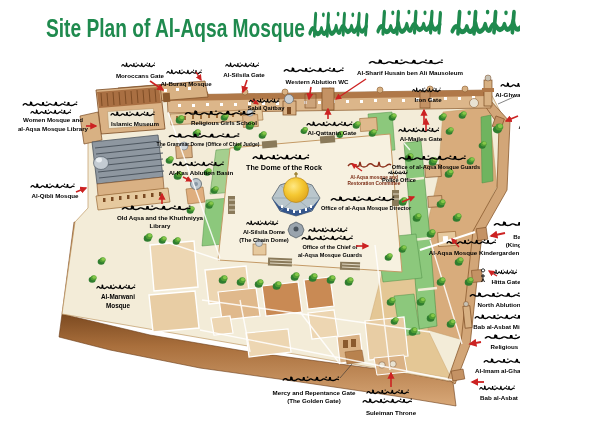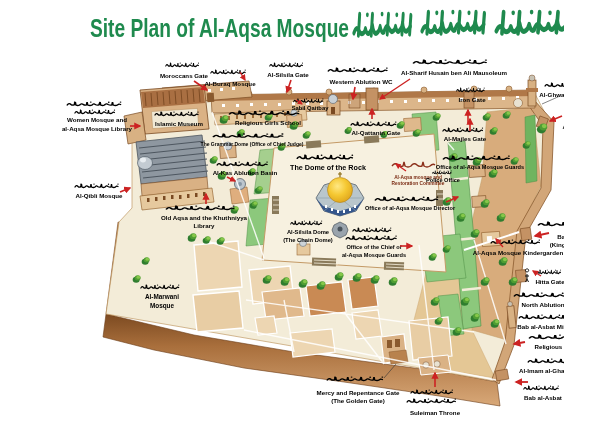--- a/index.html
+++ b/index.html
@@ -1,16 +1,16 @@
 <!DOCTYPE html>
 <html><head>
 <meta charset="utf-8">
 <style>
 html,body{margin:0;padding:0;background:#ffffff;}
-#page{position:relative;width:520px;height:431px;background:#ffffff;overflow:hidden;font-family:"Liberation Sans",sans-serif;margin-left:44px;}
+#page{position:relative;width:520px;height:431px;background:#ffffff;overflow:hidden;font-family:"Liberation Sans",sans-serif;}
 text{font-family:"Liberation Sans",sans-serif;}
 .en{font-weight:bold;}
 </style>
 </head>
 <body>
 <div id="page">
 <svg width="600" height="431" viewBox="0 0 600 431">
 <defs>
 <radialGradient id="gold" cx="0.4" cy="0.35" r="0.8">
  <stop offset="0" stop-color="#ffe884"></stop>

